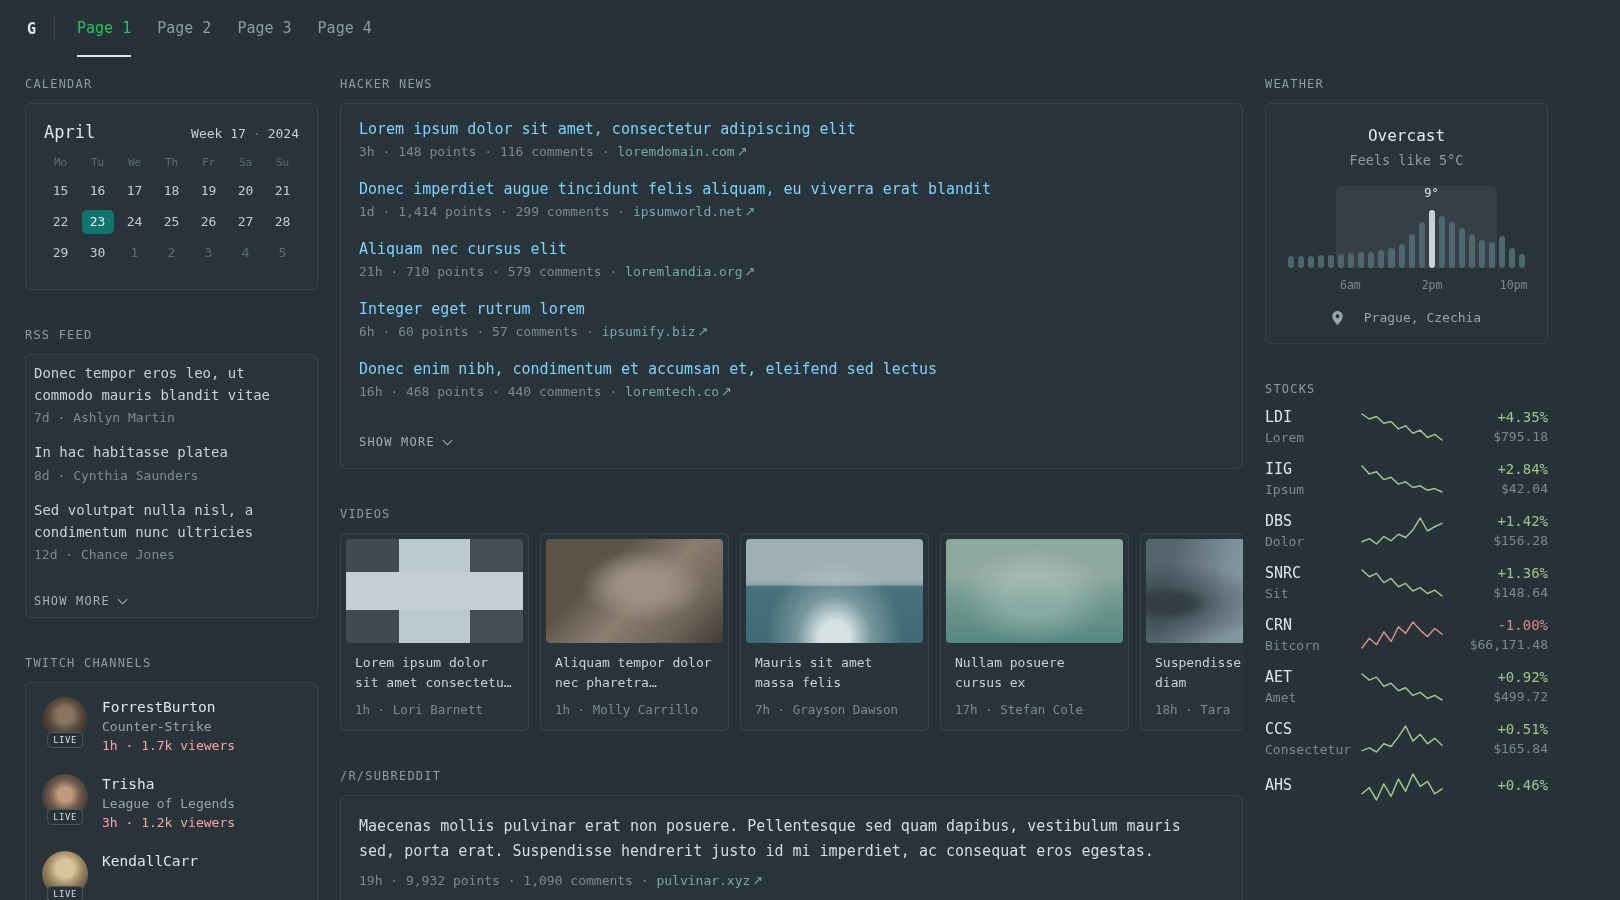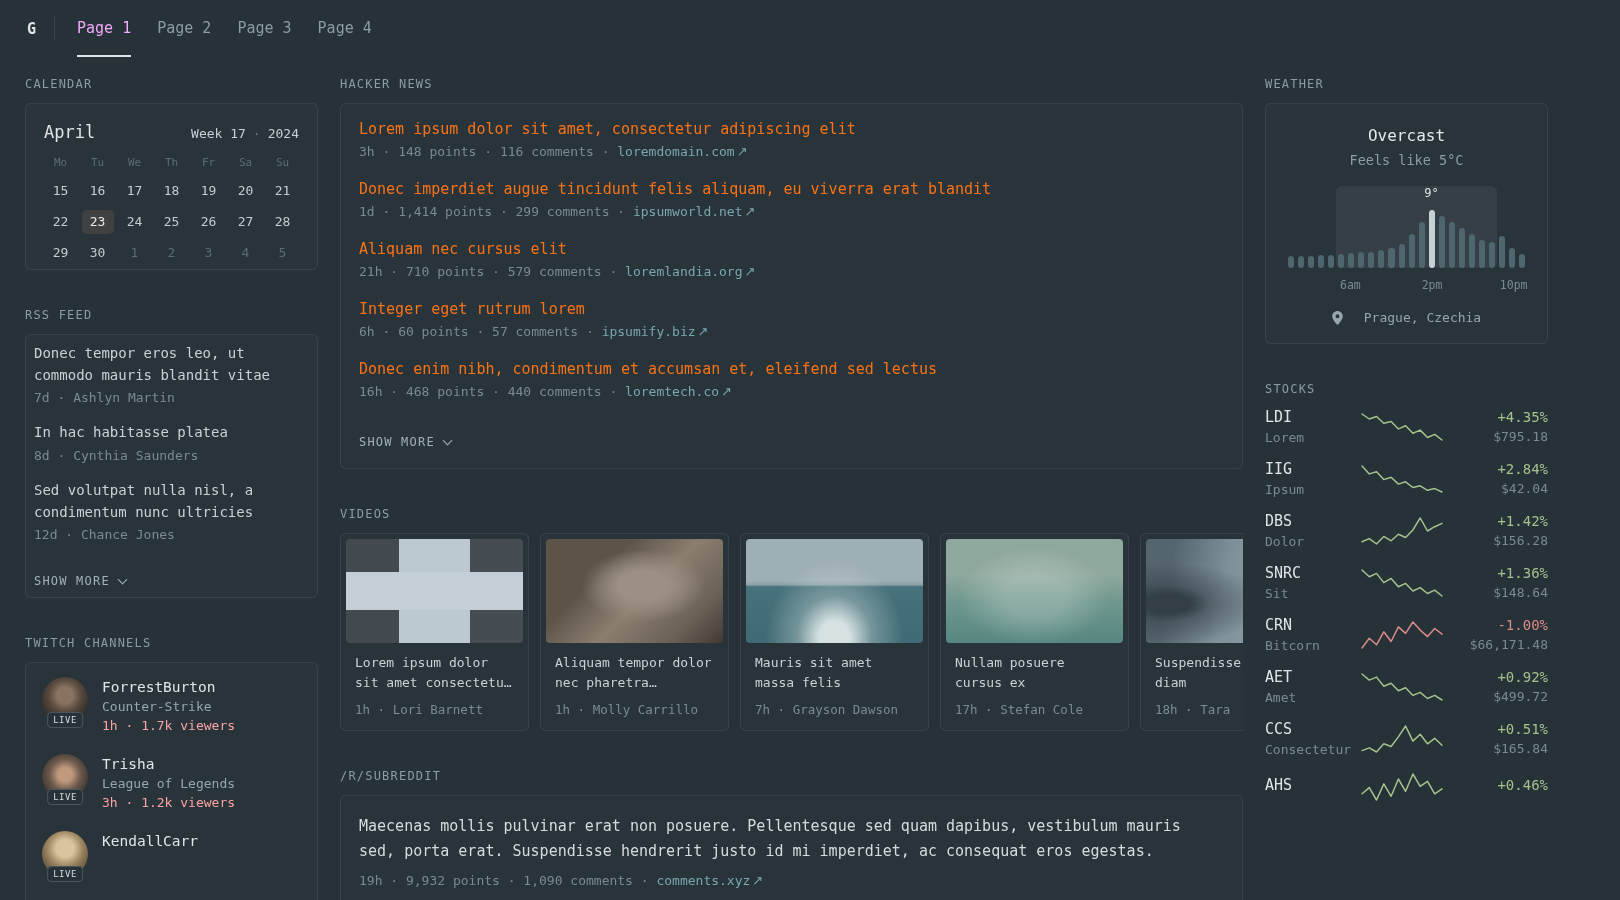--- a/index.html
+++ b/index.html
@@ -8,63 +8,63 @@
     background:#273138;
     font-family:"DejaVu Sans Mono","Liberation Mono",monospace;
     color:#d5dce0;
   }
   
   .topnav{display:flex;align-items:stretch;height:57px;padding:0 25px}
   .logo{display:flex;align-items:center;font-size:15px;font-weight:bold;color:#dfe5e8;padding:0 2px;cursor:pointer}
   .nav-sep{width:1px;background:rgba(255,255,255,0.09);margin:16px 0 16px 16px}
   .tabs{display:flex;margin-left:22px;gap:26px}
   .tab{display:flex;align-items:center;font-size:15px;color:#8d9ba3;border-bottom:2px solid transparent;cursor:pointer}
-  .tab.active{color:#f0abfc;border-bottom-color:#dfe5e8}
+  .tab.active{color:#22c55e;border-bottom-color:#dfe5e8}
   
   .layout{display:grid;grid-template-columns:293px 903px 283px;gap:22px;padding:20px 25px 0;align-items:start}
   .col{min-width:0}
   .widget{margin-bottom:38px}
   .widget-title{font-size:12px;letter-spacing:1.2px;color:#8d9ba3;margin-bottom:12px}
   .card{border:1px solid rgba(255,255,255,0.08);border-radius:6px;background:rgba(255,255,255,0.012)}
   .meta{font-size:13px;color:#7b8993}
   .domain{color:#79a7ae;text-decoration:none;cursor:pointer}
   .ext-arrow{font-family:"DejaVu Sans","Liberation Sans",sans-serif;margin-left:2px;color:#79a7ae}
   .show-more{display:inline-flex;align-items:center;gap:9px;font:inherit;font-size:12px;letter-spacing:1.2px;color:#a2afb6;background:none;border:none;cursor:pointer;padding:0;margin-top:15px}
   .chev{display:inline-block;width:7px;height:7px;border-left:1.5px solid currentColor;border-bottom:1.5px solid currentColor;transform:rotate(-45deg);margin-top:-4px}
   
-  .calendar-card{padding:14px 16px 4px}
+  .calendar-card{padding:14px 16px 24px}
   .cal-head{display:flex;justify-content:space-between;align-items:baseline;padding:4px 2px 0}
   .cal-month{font-size:17px;color:#dfe5e8}
   .cal-week{font-size:13px;color:#c6cfd4;display:flex;gap:7px}
   .cal-week .dot{color:#6c7a82}
   .cal-grid{display:grid;grid-template-columns:repeat(7,1fr);row-gap:7px;margin-top:14px;text-align:center}
   .cal-h{font-size:11px;color:#5d6c74;margin-bottom:3px}
   .cal-d{font-size:13px;color:#c3ccd1;height:24px;line-height:24px;width:32px;justify-self:center;border-radius:5px}
   .cal-d.is-muted{color:#5d6c74}
-  .cal-d.is-selected{background:#404040;color:#e8edef}
+  .cal-d.is-selected{background:#0f766e;color:#e8edef}
   
   .rss-card{padding:8px}
   .rss-item{margin-bottom:17px}
   .rss-title{font-size:14px;line-height:1.55;color:#c9d2d6;margin-bottom:4px;cursor:pointer}
   
   .twitch-card{padding:14px 16px 10px}
   .channel{display:flex;gap:14px;margin-bottom:21px;cursor:pointer}
   .avatar-wrap{position:relative;width:46px;height:46px;flex:none}
   .avatar{width:46px;height:46px;border-radius:50%}
   .av-1{background:radial-gradient(circle at 50% 40%,#8a7361 0 22%,#574a3e 45%,#2c2723 80%)}
   .av-2{background:radial-gradient(circle at 50% 45%,#c19a7e 0 20%,#6d5a4c 45%,#332e2b 80%)}
   .av-3{background:radial-gradient(circle at 50% 38%,#d9c49c 0 24%,#97805d 50%,#4e4435 85%)}
   .live-badge{position:absolute;left:50%;bottom:-5px;transform:translateX(-50%);font-size:9px;letter-spacing:.5px;padding:2px 5px;background:#273138;border:1px solid #4a565e;border-radius:4px;color:#d3dbdf}
   .channel-name{font-size:14.5px;color:#dfe5e8;margin:2px 0 4px}
   .channel-game{font-size:13px;color:#97a5ac;margin-bottom:4px}
   .channel-meta{font-size:13px;color:#fca5a5}
   
   .hn-card{padding:16px 18px 18px}
   .hn-item{margin-bottom:21px}
-  .hn-title{font-size:15px;color:#f97316;margin-bottom:6px;cursor:pointer}
+  .hn-title{font-size:15px;color:#7dd3fc;margin-bottom:6px;cursor:pointer}
   .sub-card{padding:18px}
   .sub-title{font-size:15px;line-height:1.65;color:#d5dce0;margin-bottom:9px;cursor:pointer}
   
   .videos-row{display:flex;gap:11px;overflow:hidden}
   .video-card{width:189px;flex:none;border:1px solid rgba(255,255,255,0.08);border-radius:6px;background:rgba(255,255,255,0.012);cursor:pointer}
   .video-thumb{height:104px;margin:5px;border-radius:4px}
   .thumb-cross{background:linear-gradient(180deg,rgba(0,0,0,0) 0 32%,#c3ced6 32% 68%,rgba(0,0,0,0) 68%),linear-gradient(90deg,#42494f 0 30%,#bdc9d1 30% 70%,#454c52 70%)}
   .thumb-camera{background:radial-gradient(ellipse at 55% 45%,#9b9083 0 18%,rgba(0,0,0,0) 45%),linear-gradient(135deg,#5c5349 0 30%,#8a7e6f 55%,#6b6157 80%,#423a33)}
   .thumb-sea{background:radial-gradient(ellipse at 50% 95%,#d6e2e2 0 12%,rgba(214,226,226,0.35) 30%,rgba(0,0,0,0) 55%),linear-gradient(180deg,#9fb0b5 0 40%,#8aa2a6 44%,#47717b 46%,#3f6a74)}
   .thumb-canoe{background:radial-gradient(ellipse at 50% 55%,rgba(230,240,235,0.25) 0 25%,rgba(0,0,0,0) 60%),linear-gradient(180deg,#8fa89d 0 35%,#6f978f 60%,#578781)}
@@ -282,21 +282,21 @@
           <div class="video-meta">18h · Tara</div>
         </div>
       </div>
     </section>
 
     <section class="widget">
       <div class="widget-title">/R/SUBREDDIT</div>
       <div class="card sub-card">
         <div class="sub-item">
           <div class="sub-title">Maecenas mollis pulvinar erat non posuere. Pellentesque sed quam dapibus, vestibulum mauris sed, porta erat. Suspendisse hendrerit justo id mi imperdiet, ac consequat eros egestas.</div>
-          <div class="meta"><span>19h · 9,932 points · 1,090 comments · </span><a class="domain"><span>comments.xyz</span></a><span class="ext-arrow">↗</span></div>
+          <div class="meta"><span>19h · 9,932 points · 1,090 comments · </span><a class="domain"><span>pulvinar.xyz</span></a><span class="ext-arrow">↗</span></div>
         </div>
       </div>
     </section>
 
   </div>
 
   <div class="col">
 
     <section class="widget">
       <div class="widget-title">WEATHER</div>

